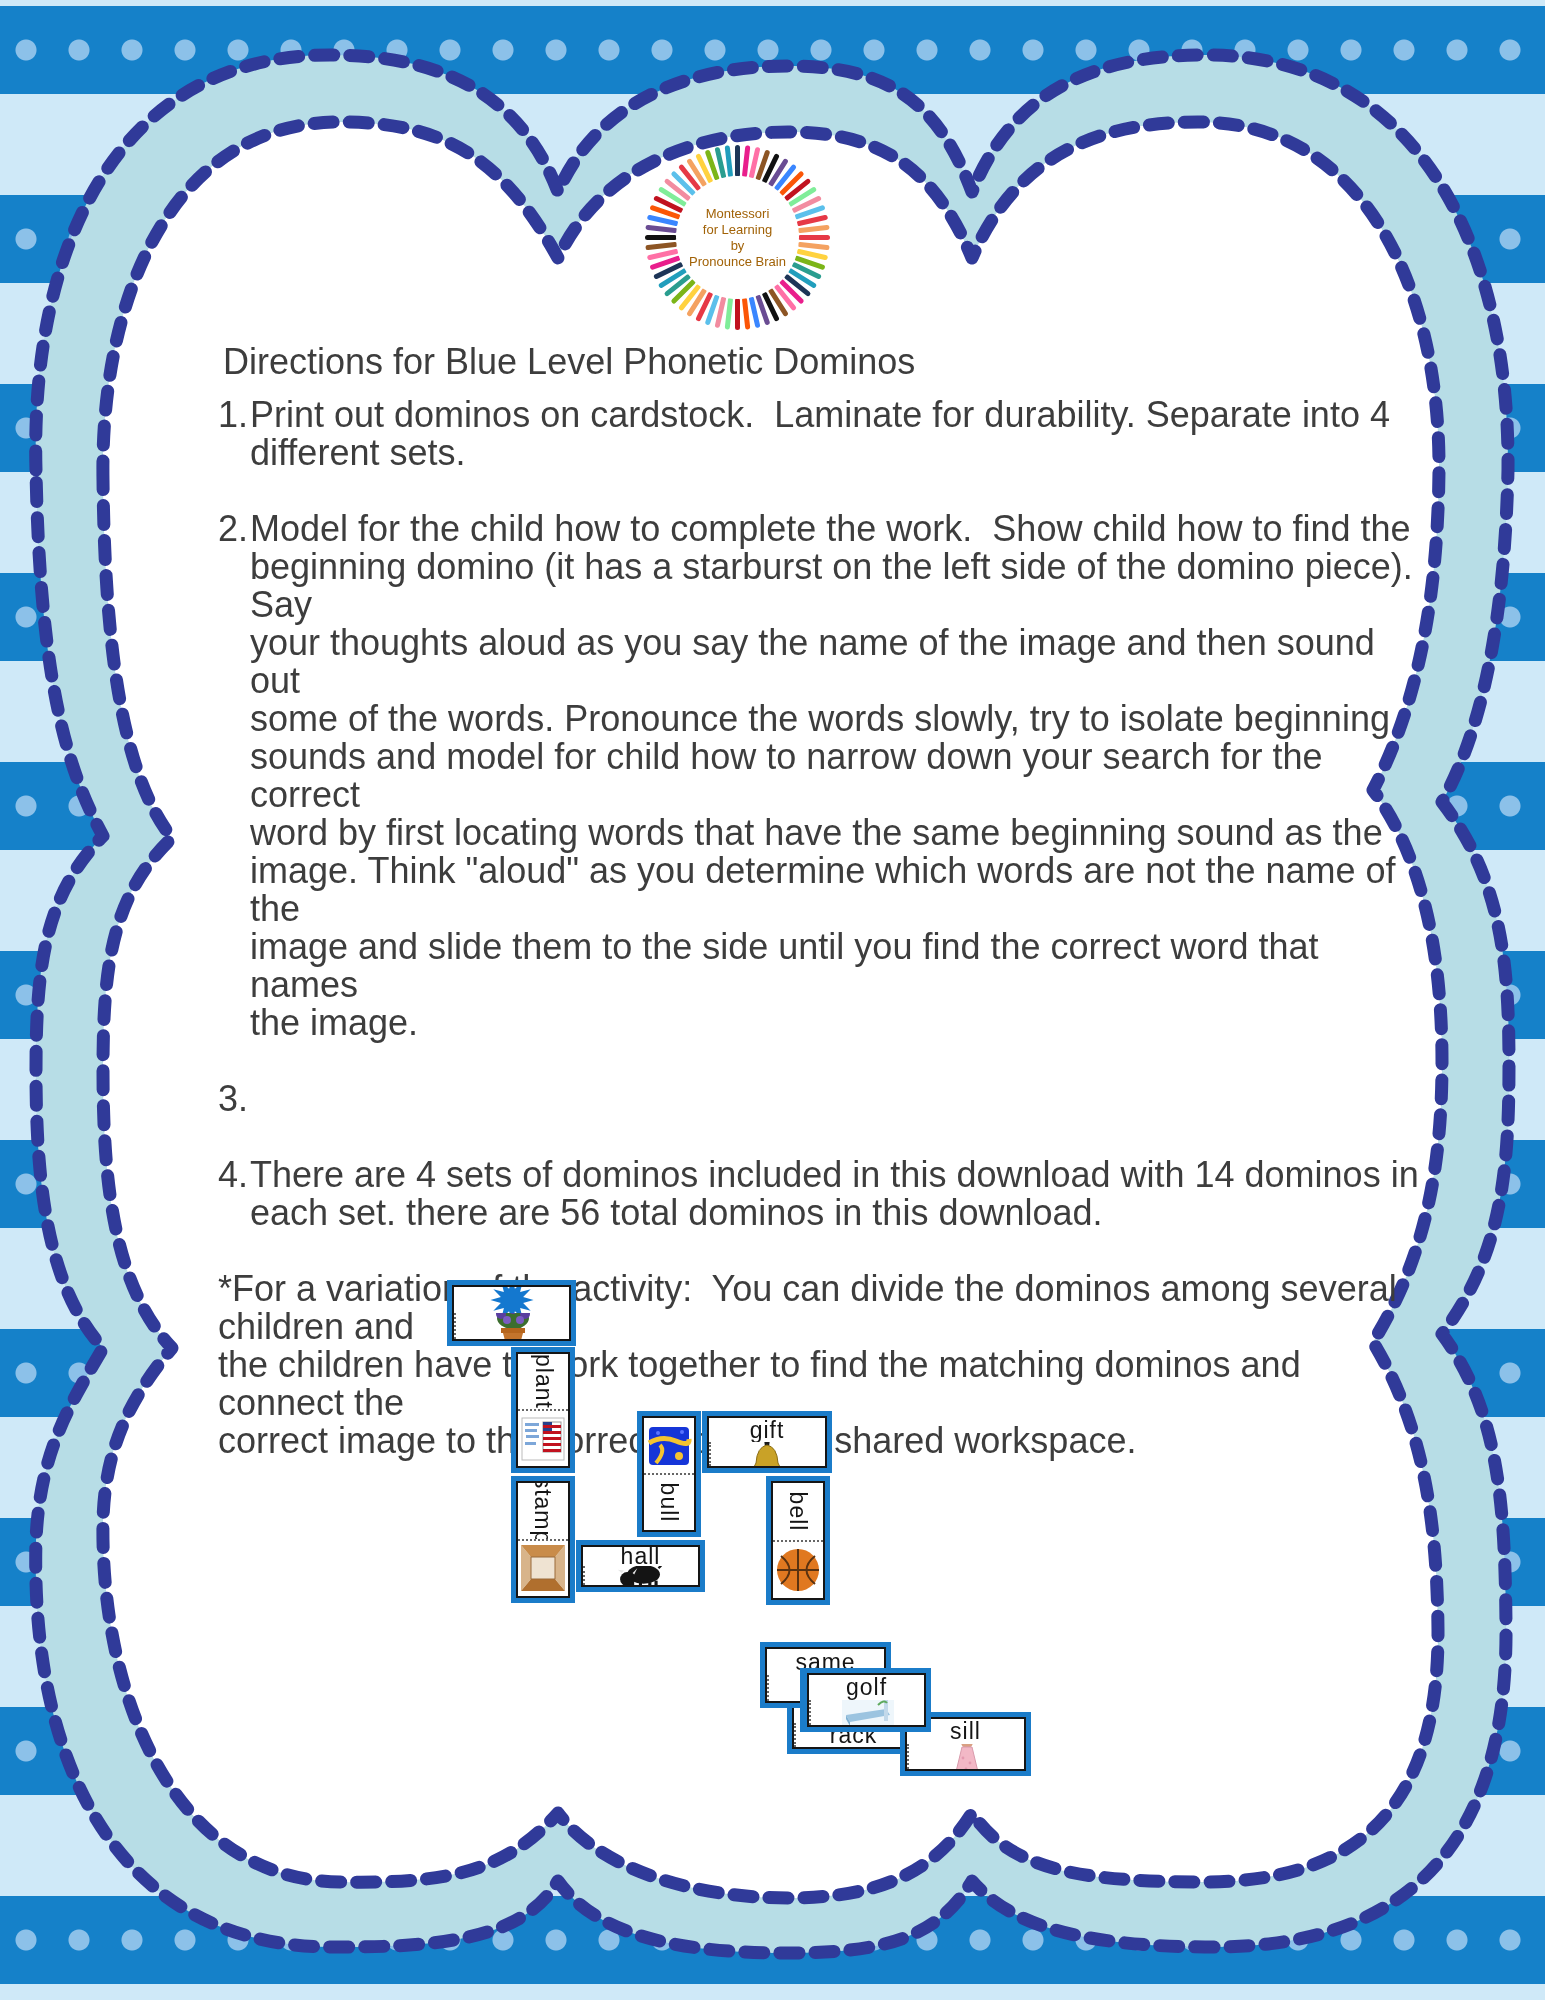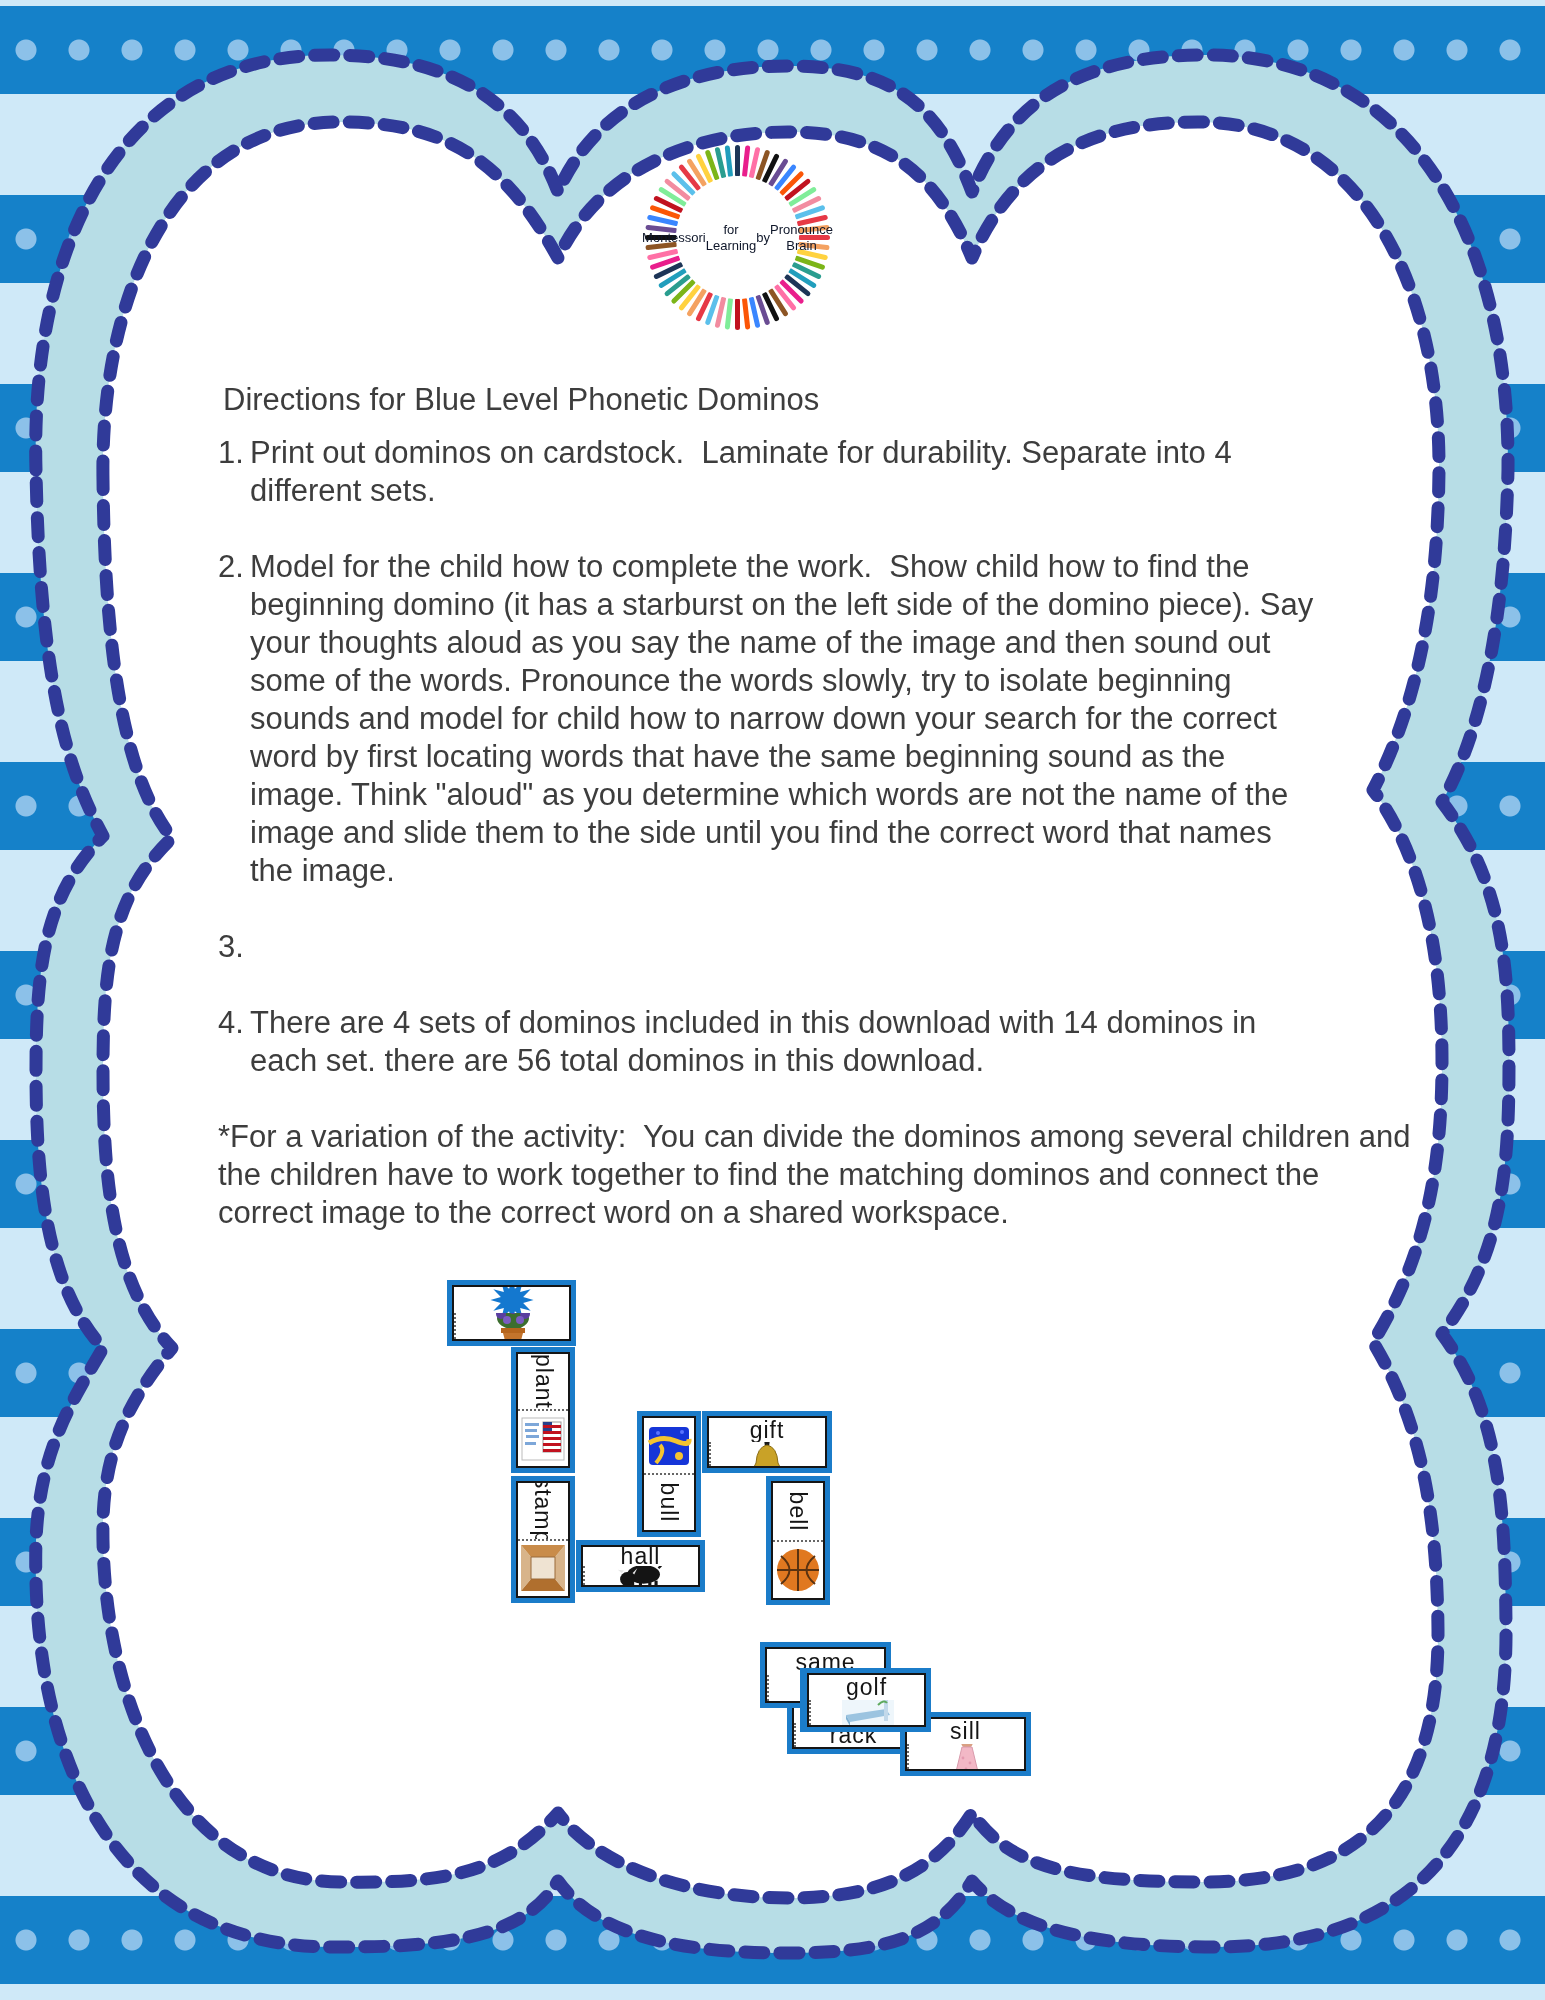--- a/index.html
+++ b/index.html
@@ -9,23 +9,23 @@
     background-image:
       radial-gradient(circle 10px at 26px 94px, #8cc1e9 0 10px, rgba(0,0,0,0) 11px),
       repeating-linear-gradient(180deg, #1581c9 0 88px, #cfe9f8 88px 189px);
     background-size:53px 189px, auto;
     background-position:0 -44px, 0 6px;}
   svg.frame{position:absolute;left:0;top:0;width:1545px;height:2000px;}
   .outer-band{fill:#b7dde6;stroke:#303a99;stroke-width:13;stroke-dasharray:19 16;stroke-linecap:round;stroke-linejoin:round;}
   .inner-white{fill:#ffffff;stroke:#303a99;stroke-width:13;stroke-dasharray:19 16;stroke-linecap:round;stroke-linejoin:round;}
   .logo{position:absolute;left:645px;top:145px;width:185px;height:185px;}
   .logo-center{position:absolute;left:31px;top:31px;width:123px;height:123px;border-radius:50%;background:#fff;
-    display:flex;flex-direction:row;align-items:center;justify-content:center;text-align:center;
-    font-size:13px;line-height:16px;color:#0f172a;}
-  .content{position:absolute;left:218px;top:343px;width:1210px;color:#3d3d3d;font-size:31px;line-height:38px;margin-top:38px;}
+    display:flex;flex-direction:column;align-items:center;justify-content:center;text-align:center;
+    font-size:13px;line-height:16px;color:#a16207;}
+  .content{position:absolute;left:218px;top:343px;width:1210px;color:#3d3d3d;font-size:36px;line-height:38px;}
   .title{margin:0 0 15px 5px;white-space:pre-wrap;}
   .item{display:flex;margin-bottom:38px;}
   .item .num{flex:0 0 32px;}
   .item .txt{white-space:pre-wrap;}
   .note{white-space:pre-wrap;}
   .dominoes{position:absolute;left:0;top:0;width:1545px;height:2000px;pointer-events:none;}
   .dom{position:absolute;background:#1b7cc9;padding:5px;box-sizing:border-box;}
   .dom-in{width:100%;height:100%;background:#fff;border:2px solid #151515;box-sizing:border-box;display:flex;}
   .dom.h .dom-in{flex-direction:column;}
   .dom.v .dom-in{flex-direction:column;}

